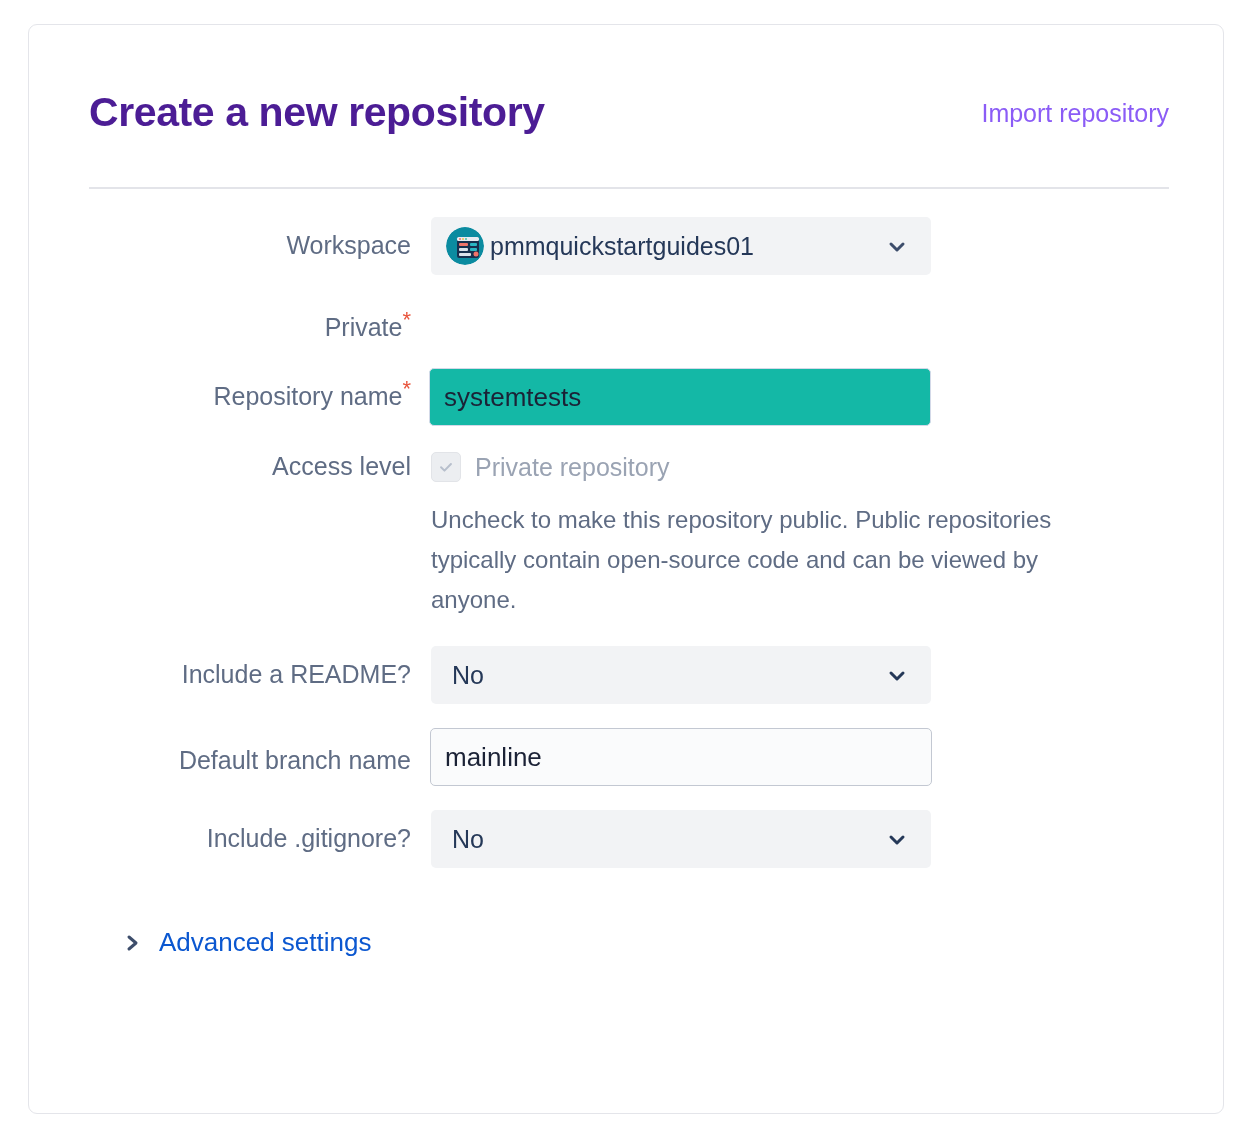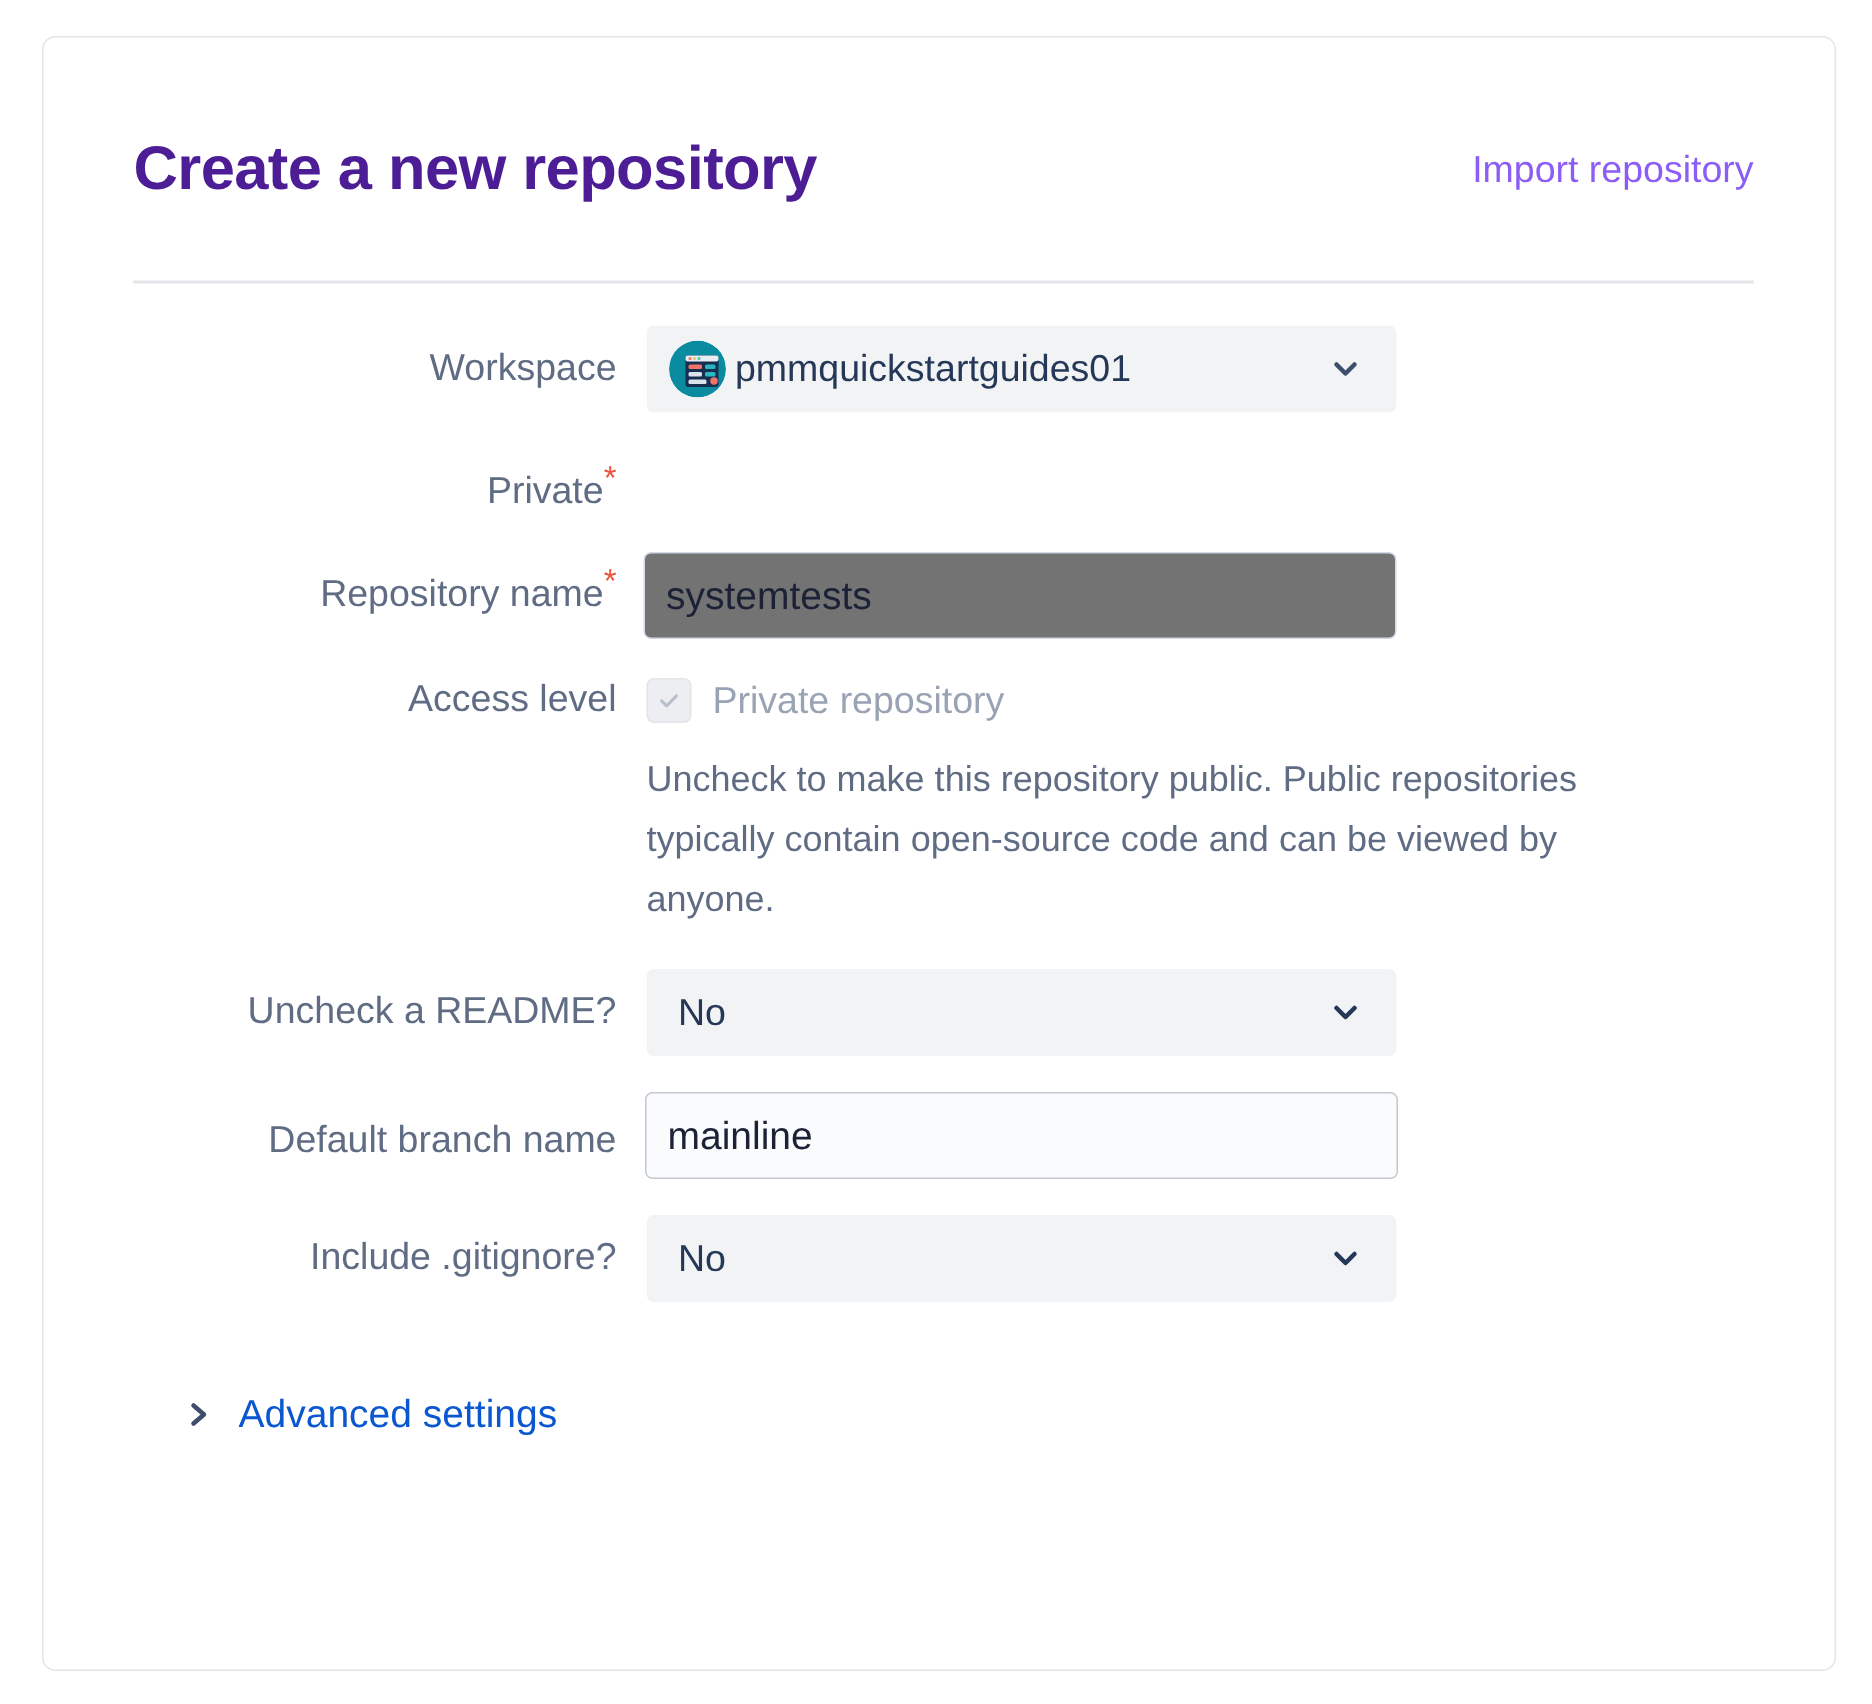--- a/index.html
+++ b/index.html
@@ -134,21 +134,21 @@
     height: 58px;
     width: 100%;
     border-radius: 5px;
     font-size: 26px;
     color: #1b2236;
     padding: 0 14px;
     font-family: "Liberation Sans", sans-serif;
     outline: none;
   }
   .textinput.filled {
-    background: #737373;
+    background: #14b8a6;
     border: 1px solid #d3d9e8;
   }
   .textinput.plain {
     background: #fafbfc;
     border: 1px solid #c3c8d2;
   }
 
   
   .checkrow { display: flex; align-items: center; height: 34px; }
   .checkbox {
@@ -284,21 +284,21 @@
               <path d="M4.5 10.3 L8.3 14 L15.5 6.6" fill="none" stroke="#b7bfcc" stroke-width="2.2" stroke-linecap="round" stroke-linejoin="round"></path>
             </svg>
           </span>
           <span class="check-label">Private repository</span>
         </div>
         <div class="helptext">Uncheck to make this repository public. Public repositories typically contain open-source code and can be viewed by anyone.</div>
       </div>
     </div>
 
     <div class="row" style="margin-bottom:24px;">
-      <div class="label" style="padding-top:12px;">Uncheck a README?</div>
+      <div class="label" style="padding-top:12px;">Include a README?</div>
       <div class="field" style="max-width:500px;">
         <div class="select">
           <span class="value">No</span>
           <span class="chev-down">
             <svg viewBox="0 0 22 22" width="22" height="22">
               <path d="M5 8 L11 14 L17 8" fill="none" stroke="#253858" stroke-width="3" stroke-linecap="round" stroke-linejoin="round"></path>
             </svg>
           </span>
         </div>
       </div>

